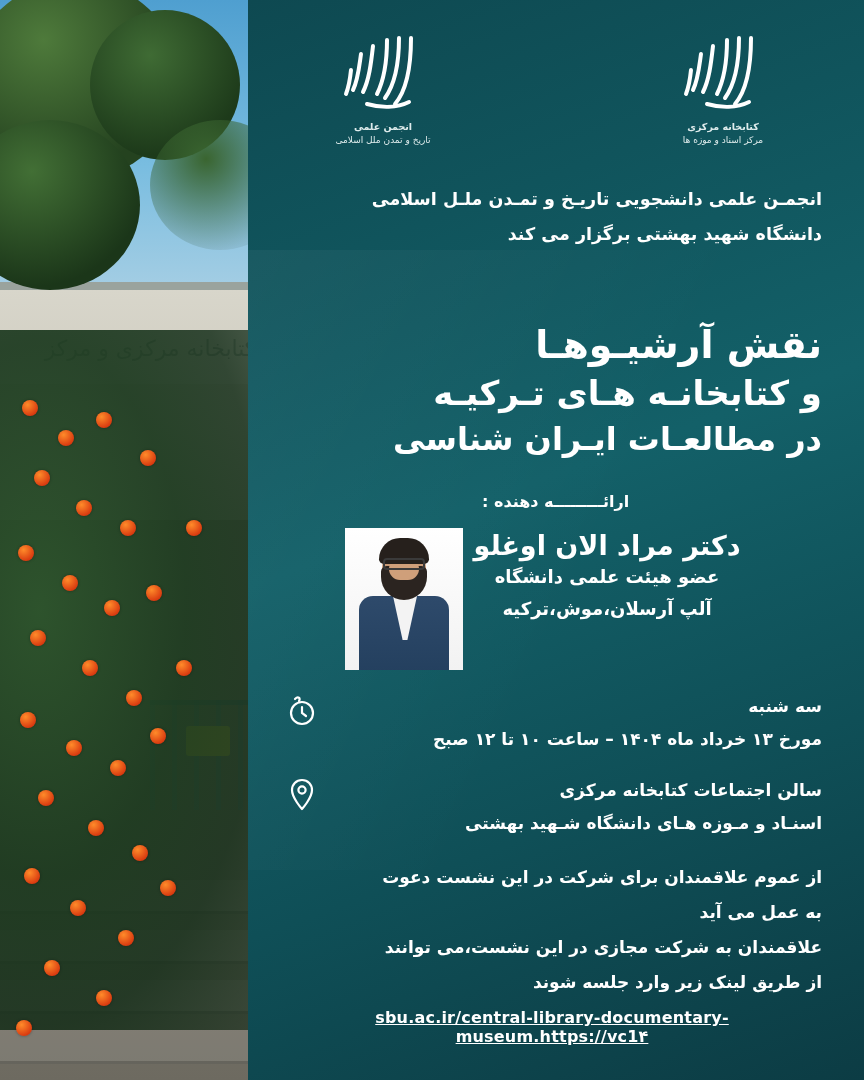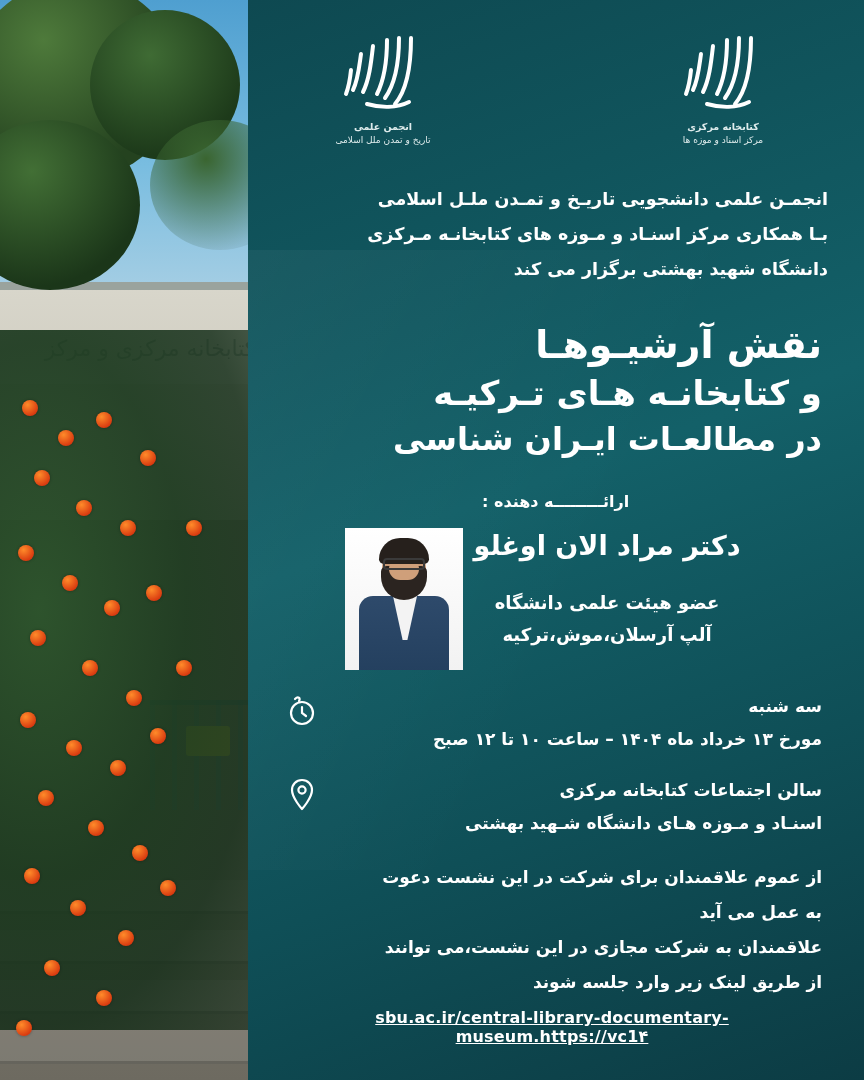--- a/index.html
+++ b/index.html
@@ -112,21 +112,21 @@
   .logo-right { left: 60px; }
   .logo-mark {
     width:92px; height:86px; margin:0 auto 6px auto;
     position:relative;
   }
   .logo-cap { font-size:9px; line-height:1.5; color:#eaf4f4; opacity:.95; }
   .logo-cap b { display:block; font-weight:bold; font-size:9.5px; }
 
   
   .intro {
-    position:absolute; top:182px; right:36px; width:530px;
+    position:absolute; top:182px; right:42px; width:530px;
     color:#ffffff; text-align:right; direction:rtl;
     font-size:17.5px; line-height:2.0; font-weight:bold; letter-spacing:.3px;
   }
 
   
   .title {
     position:absolute; top:320px; right:42px; width:530px;
     color:#ffffff; text-align:right; direction:rtl;
     font-weight:bold; letter-spacing:.5px;
   }
@@ -137,21 +137,21 @@
   
   .presenter-label {
     position:absolute; top:492px; right:42px; width:340px;
     color:#ffffff; text-align:left; direction:rtl; font-size:16px; font-weight:bold;
   }
   .presenter {
     position:absolute; top:530px; right:42px; width:430px;
     text-align:center; direction:rtl; color:#ffffff;
   }
   .presenter .pname { font-size:27px; font-weight:bold; letter-spacing:.5px; }
-  .presenter .prole { font-size:18px; line-height:1.75; margin-top:26px; font-weight:bold; }
+  .presenter .prole { font-size:18px; line-height:1.75; margin-top:0; font-weight:bold; }
   .pbar {
     position:absolute; top:534px; right:calc(42px + 430px + 6px);
     width:3px; height:110px; background:#bfe0e2; opacity:.85;
   }
   .headshot {
     position:absolute; top:528px; left:97px; width:118px; height:142px;
     background: linear-gradient(180deg,#ffffff 0%,#f2f2f2 100%);
     overflow:hidden;
   }
   .hs-head {
@@ -309,21 +309,20 @@
         </div>
         <div class="logo-cap">
           <b>انجمن علمی</b>
           <span>تاریخ و تمدن ملل اسلامی</span>
         </div>
       </div>
     </div>
 
     <div class="intro">
       <div>انجمـن علمی دانشجویی تاریـخ و تمـدن ملـل اسلامی</div>
-      <div>بـا همکاری مرکز اسنـاد و مـوزه های کتابخانـه مـرکزی</div>
       <div>دانشگاه شهید بهشتی برگزار می کند</div>
     </div>
 
     <div class="title">
       <div class="l1">نقش آرشیـوهـا</div>
       <div class="l2">و کتابخانـه هـای تـرکیـه</div>
       <div class="l3">در مطالعـات ایـران شناسی</div>
     </div>
 
     <div class="presenter-label">ارائـــــــــه دهنده :</div>

